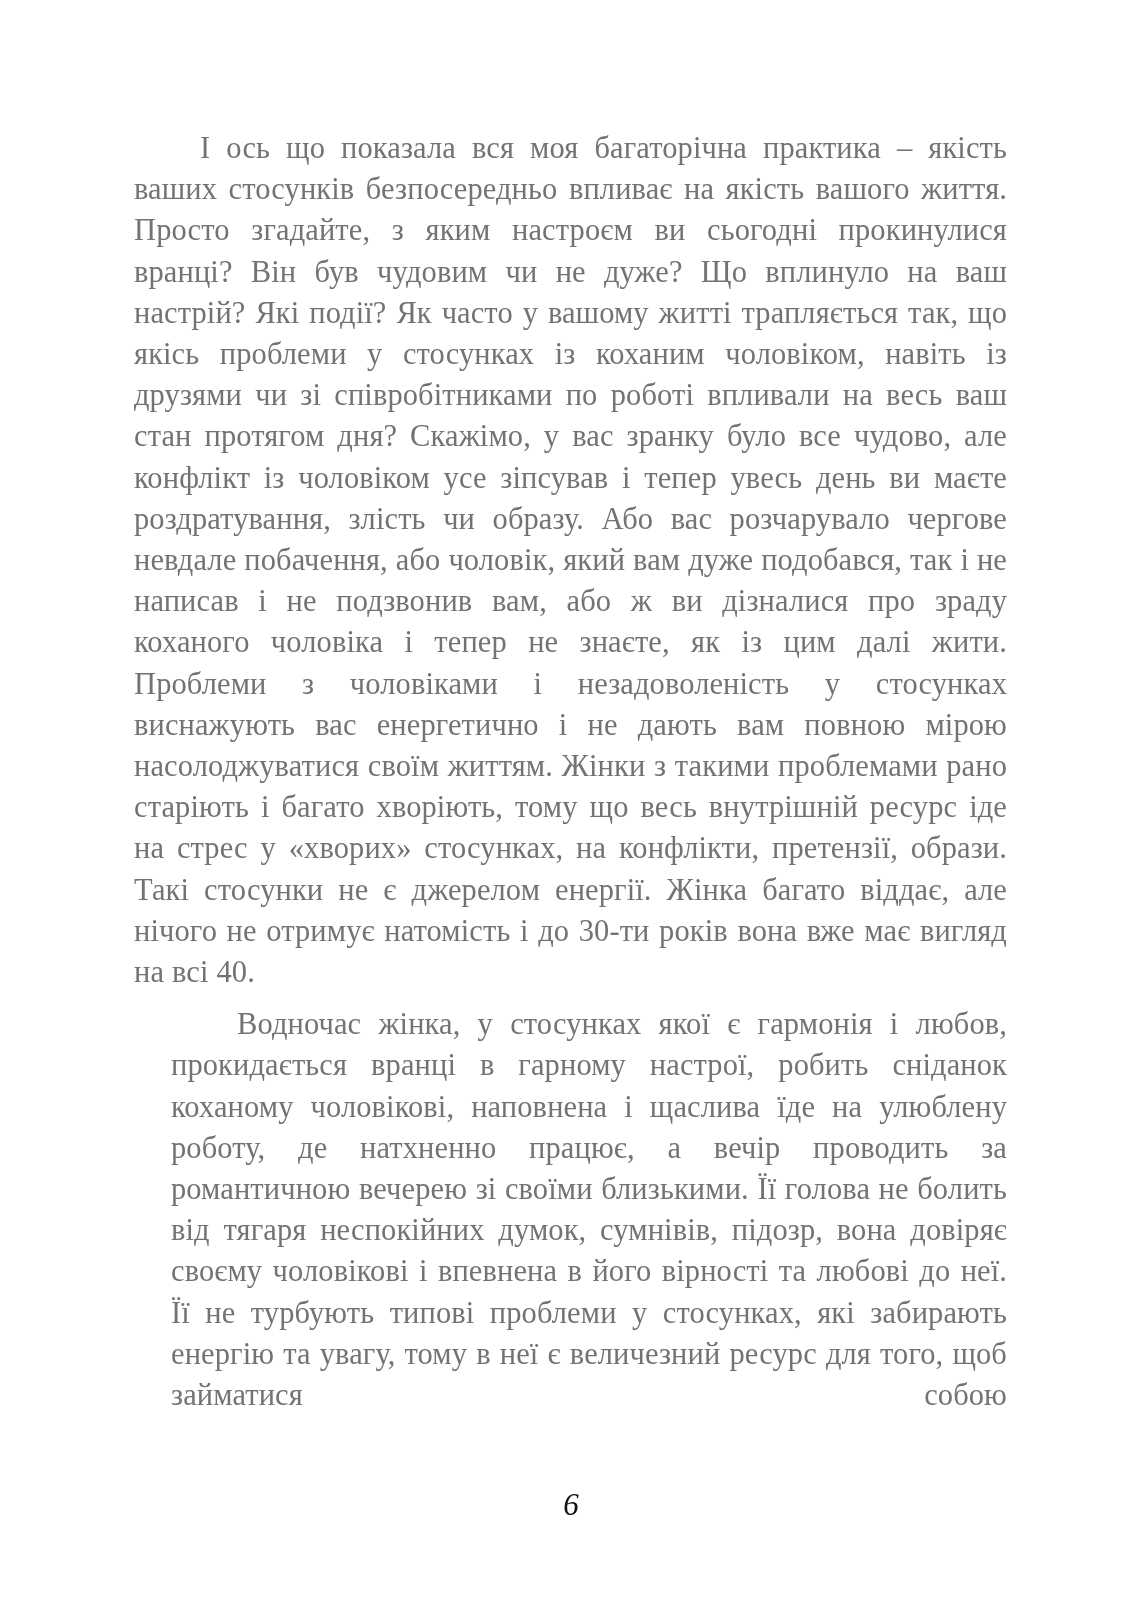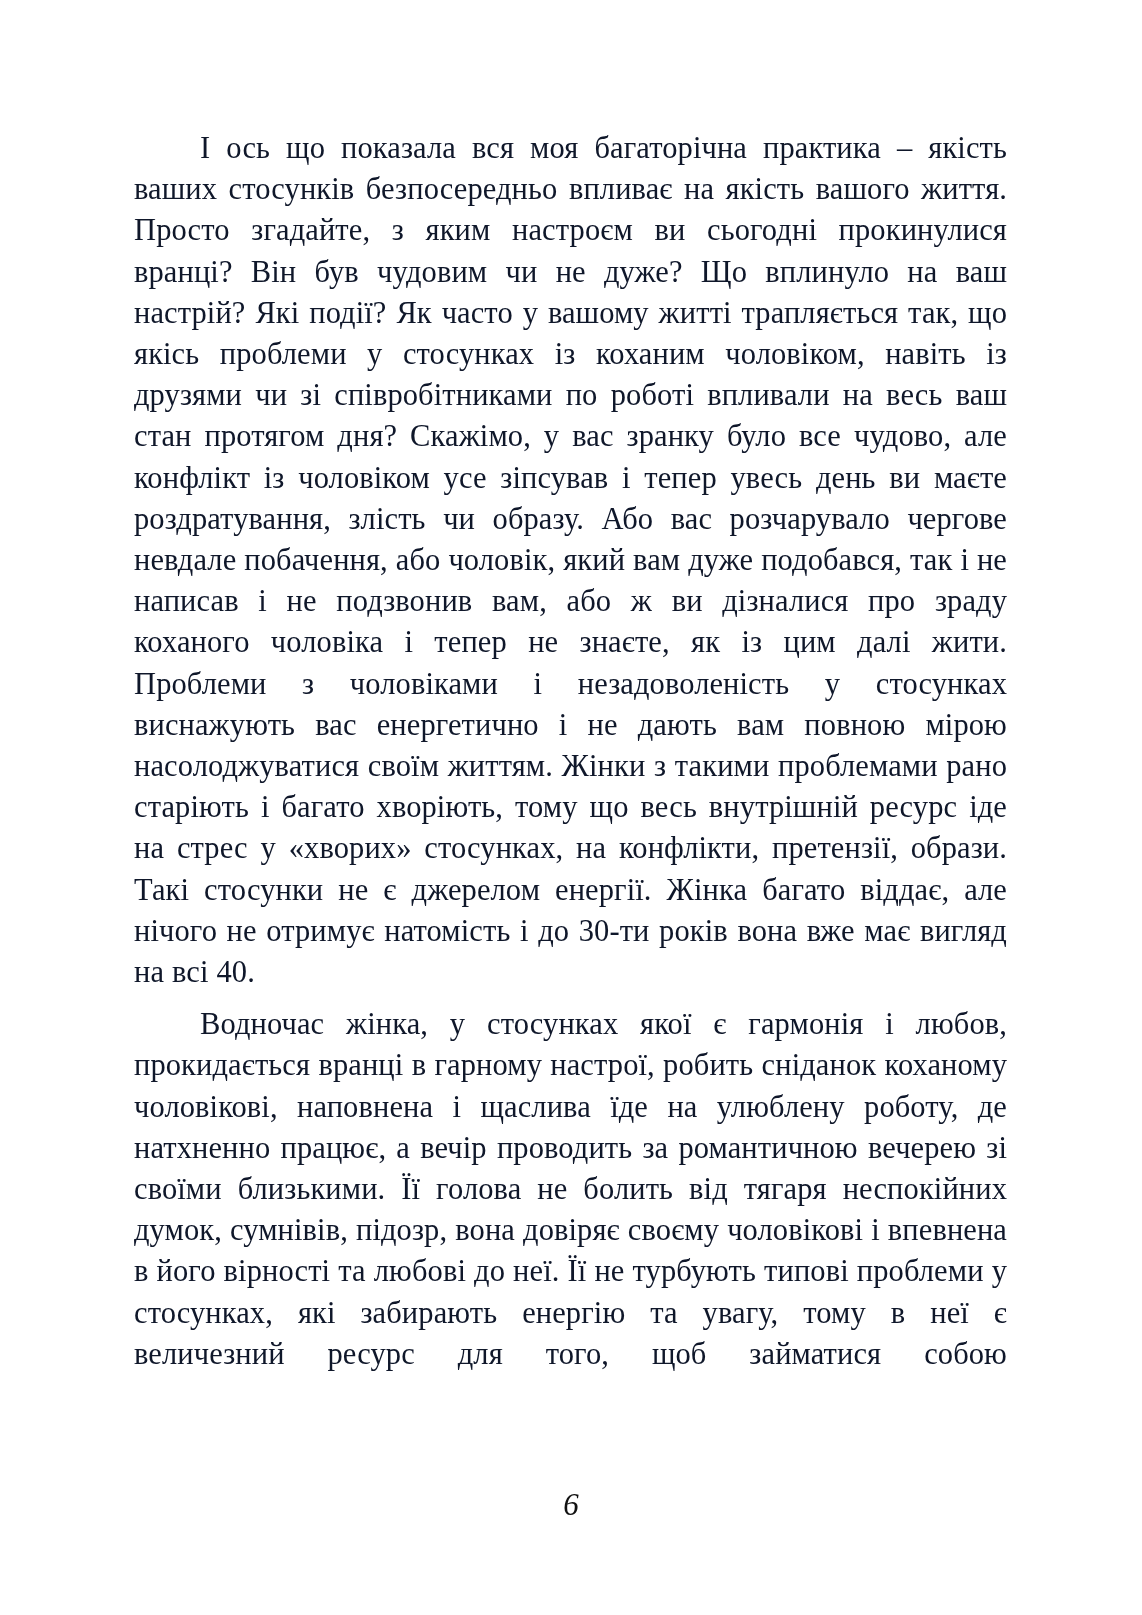--- a/index.html
+++ b/index.html
@@ -34,25 +34,26 @@
   .paragraph {
     margin: 0;
     text-align: justify;
     text-justify: inter-word;
     text-indent: 66px;
     font-size: 30.5px;
     line-height: 41.2px;
     letter-spacing: 0.1px;
     word-spacing: 0.2px;
     hyphens: manual;
-    color: #0f172a;
+    color: #737373;
   }
 
   .paragraph + .paragraph {
     margin-top: 11px;
+    margin-left: 37px;
   }
 
   
   .paragraph.continues {
     text-align-last: justify;
   }
 
   .page-number {
     position: absolute;
     left: 0;

